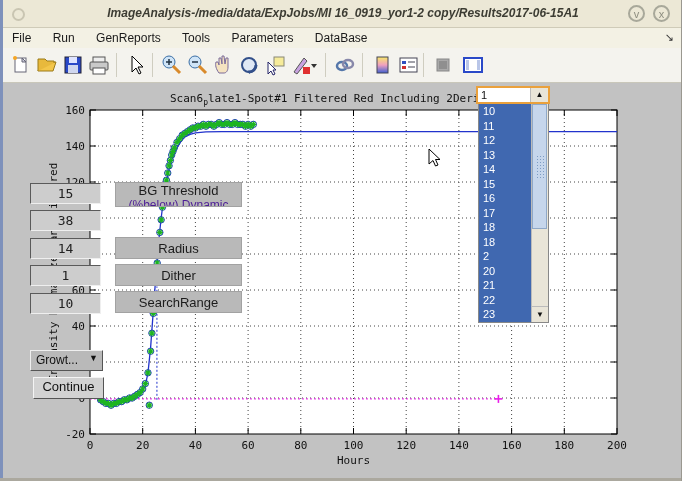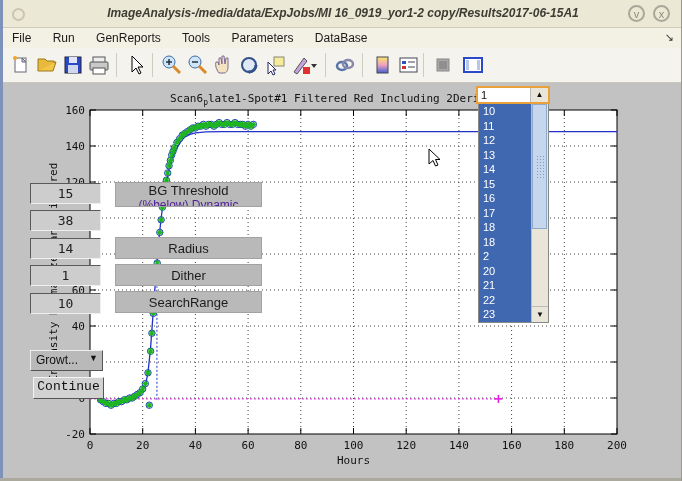--- a/index.html
+++ b/index.html
@@ -29,31 +29,31 @@
   #plot{position:absolute;left:0;top:0;z-index:1;}
   .ticklab{font-family:"DejaVu Sans Mono",monospace;font-size:11px;fill:#111;}
   #plottitle{position:absolute;left:170px;top:92px;z-index:2;font-family:"DejaVu Sans Mono",monospace;
              font-size:11px;color:#111;white-space:nowrap;}
   #plottitle .sub{font-size:8px;vertical-align:-3px;}
   
   .editbox{position:absolute;left:30px;width:71px;height:21px;background:#cdcdcd;
            border:1px solid #5a5a5a;border-right-color:#efefef;border-bottom-color:#efefef;
            box-sizing:border-box;text-align:center;font-family:"DejaVu Sans Mono",monospace;
            font-size:13px;color:#222;padding:0;z-index:3;}
-  .lblbtn{position:absolute;left:115px;width:147px;background:#b9b9b9;color:#1c1c1c;
+  .lblbtn{position:absolute;left:115px;width:127px;background:#b9b9b9;color:#1c1c1c;
           font-size:13px;text-align:center;overflow:hidden;line-height:16px;z-index:3;
           border:1px solid #a2a2a2;box-sizing:border-box;}
   .clip2{font-size:12px;line-height:12px;color:#4c1d95;}
   #growthbtn{position:absolute;left:30px;top:350px;width:73px;height:21px;z-index:3;background:#b9b9b9;
              border:1px solid #efefef;border-right-color:#555;border-bottom-color:#555;box-sizing:border-box;
              font-size:12px;color:#111;text-align:left;padding:2px 0 0 5px;}
   #growthbtn .car{float:right;margin-right:4px;font-size:9px;color:#111;}
   #continuebtn{position:absolute;left:33px;top:377px;width:71px;height:22px;z-index:3;background:#d2d2d2;
                border:1px solid #f4f4f4;border-right-color:#555;border-bottom-color:#555;box-sizing:border-box;
-               font-family:Liberation Mono, monospace;font-size:13px;color:#111;text-align:center;padding-top:1px;}
+               font-family:Liberation Sans, sans-serif;font-size:13px;color:#111;text-align:center;padding-top:1px;}
   
   #combo{position:absolute;left:476px;top:86px;z-index:5;}
   #combohead{width:70px;height:14px;border:2px solid #eaa13c;background:#fff;position:relative;box-sizing:content-box;}
   #comboedit{position:absolute;left:0;top:0;width:53px;height:14px;border:0;padding:0 0 0 3px;
              font-size:11px;font-family:"Liberation Sans",sans-serif;color:#111;}
   #comboup{position:absolute;right:0;top:0;width:17px;height:14px;background:#e9e5d8;border-left:1px solid #bbb;
            text-align:center;font-size:8px;line-height:14px;color:#111;}
   #combolist{position:relative;width:69px;height:218px;border:1px solid #888;border-top:0;margin-left:2px;
              background:#e9e5d8;}
   #items{position:absolute;left:0;top:0;width:52px;height:218px;background:#4068b0;}

